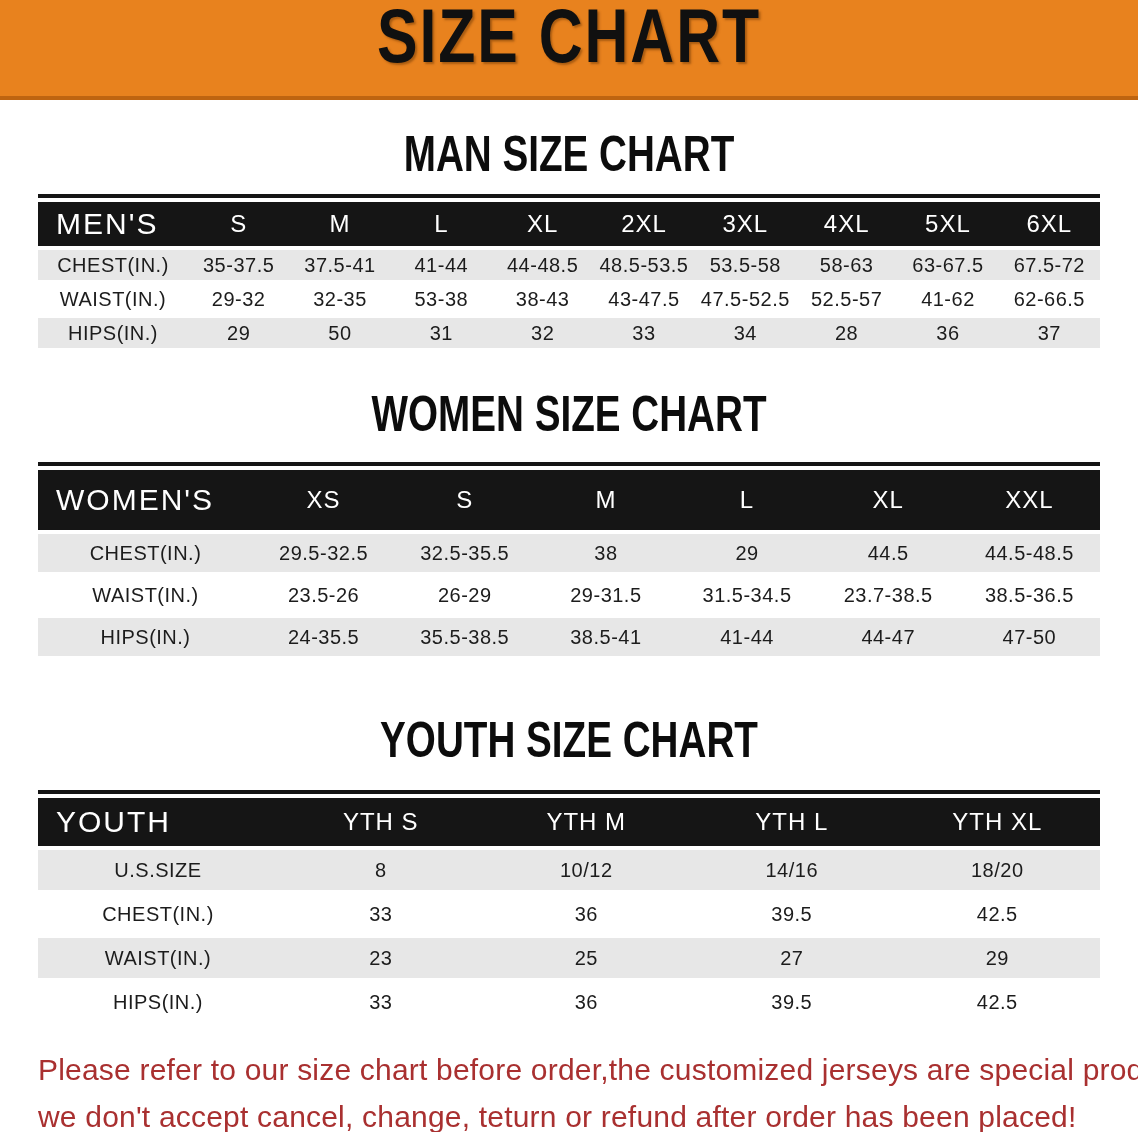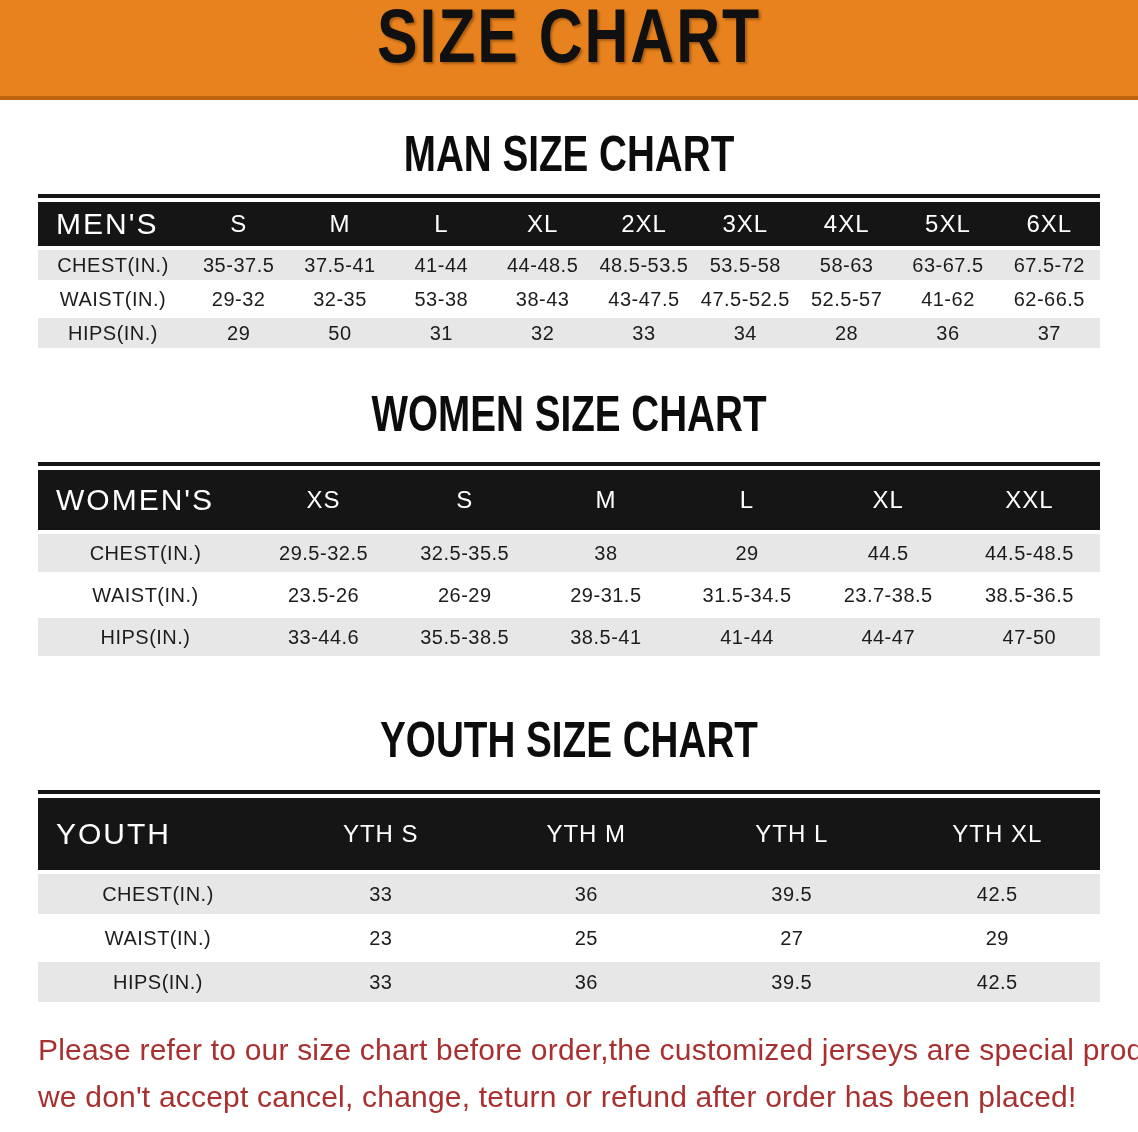--- a/index.html
+++ b/index.html
@@ -93,21 +93,21 @@
     letter-spacing: 0.5px;
   }
   
   .men   thead tr { height: 44px; }
   .men   tbody tr { height: 30px; }
   .men   th:first-child, .men td:first-child { width: 150px; }
   .women thead tr { height: 60px; margin-left: 39px; }
   .women tbody tr { height: 38px; }
   .women th { font-size: 27px; }
   .women th:first-child, .women td:first-child { width: 215px; }
-  .youth thead tr { height: 72px; }
+  .youth thead tr { height: 48px; }
   .youth tbody tr { height: 40px; }
   .youth th { font-size: 27px; }
   .youth th.corner { font-size: 29px; }
   .youth th:first-child, .youth td:first-child { width: 240px; }
   
   .disclaimer {
     margin: 20px 0 10px 0;
     padding: 0 38px;
     color: var(--disclaimer-red);
   }
@@ -218,21 +218,21 @@
             <td>WAIST(IN.)</td>
           <td>23.5-26</td>
               <td>26-29</td>
               <td>29-31.5</td>
               <td>31.5-34.5</td>
               <td>23.7-38.5</td>
               <td>38.5-36.5</td>
             </tr>
           <tr>
             <td>HIPS(IN.)</td>
-          <td>33-44.6</td>
+          <td>24-35.5</td>
               <td>35.5-38.5</td>
               <td>38.5-41</td>
               <td>41-44</td>
               <td>44-47</td>
               <td>47-50</td>
             </tr>
         </tbody>
       </table>
     </div>
   </section>
@@ -246,20 +246,27 @@
           <tr>
             <th class="corner">YOUTH</th>
           <th>YTH S</th>
               <th>YTH M</th>
               <th>YTH L</th>
               <th>YTH XL</th>
             </tr>
         </thead>
         <tbody>
           <tr>
+            <td>U.S.SIZE</td>
+          <td>8</td>
+              <td>10/12</td>
+              <td>14/16</td>
+              <td>18/20</td>
+            </tr>
+          <tr>
             <td>CHEST(IN.)</td>
           <td>33</td>
               <td>36</td>
               <td>39.5</td>
               <td>42.5</td>
             </tr>
           <tr>
             <td>WAIST(IN.)</td>
           <td>23</td>
               <td>25</td>

